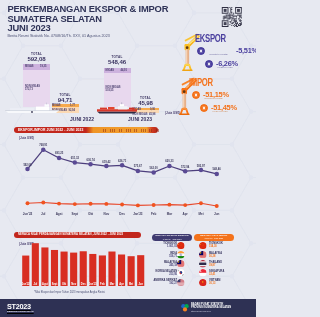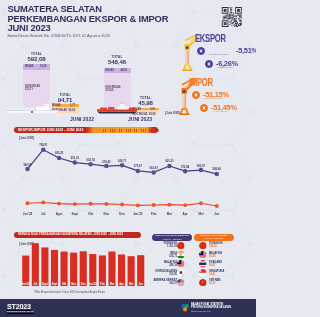--- a/index.html
+++ b/index.html
@@ -111,22 +111,22 @@
         <circle cx="80.0" cy="78.7" r="2.3"></circle>
         <circle cx="251.0" cy="177.5" r="2.3"></circle>
         <circle cx="4.0" cy="144.5" r="2.3"></circle>
         <circle cx="61.0" cy="309.1" r="2.3"></circle>
         <circle cx="80.0" cy="12.9" r="2.3"></circle>
         <circle cx="4.0" cy="210.4" r="2.3"></circle>
       </g>
   </svg>
 
   <div class="title">
+    <div>PERKEMBANGAN EKSPOR &amp; IMPOR</div>
     <div>SUMATERA SELATAN</div>
-    <div>PERKEMBANGAN EKSPOR &amp; IMPOR</div>
     <div>JUNI 2023</div>
   </div>
   <div class="subtitle">Berita Resmi Statistik No. 47/08/16/Th. XXV, 01 Agustus 2023</div>
 
   <svg class="qr" viewBox="0 0 21 21">
       <rect width="21" height="21" fill="#e9ebf2"></rect>
       <g fill="#26263a">
         <rect x="0" y="0" width="7" height="1"></rect>
         <rect x="8" y="0" width="1" height="1"></rect>
         <rect x="10" y="0" width="1" height="1"></rect>

